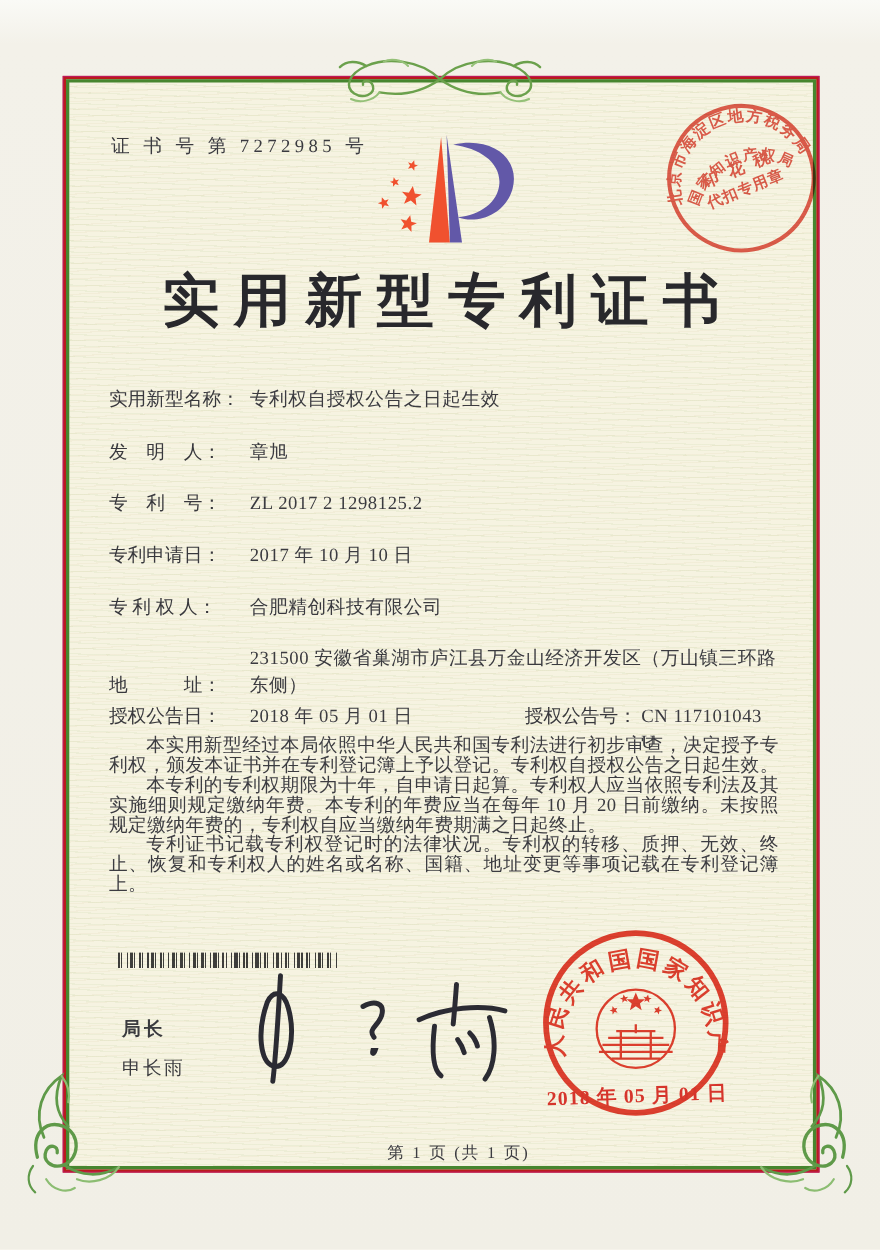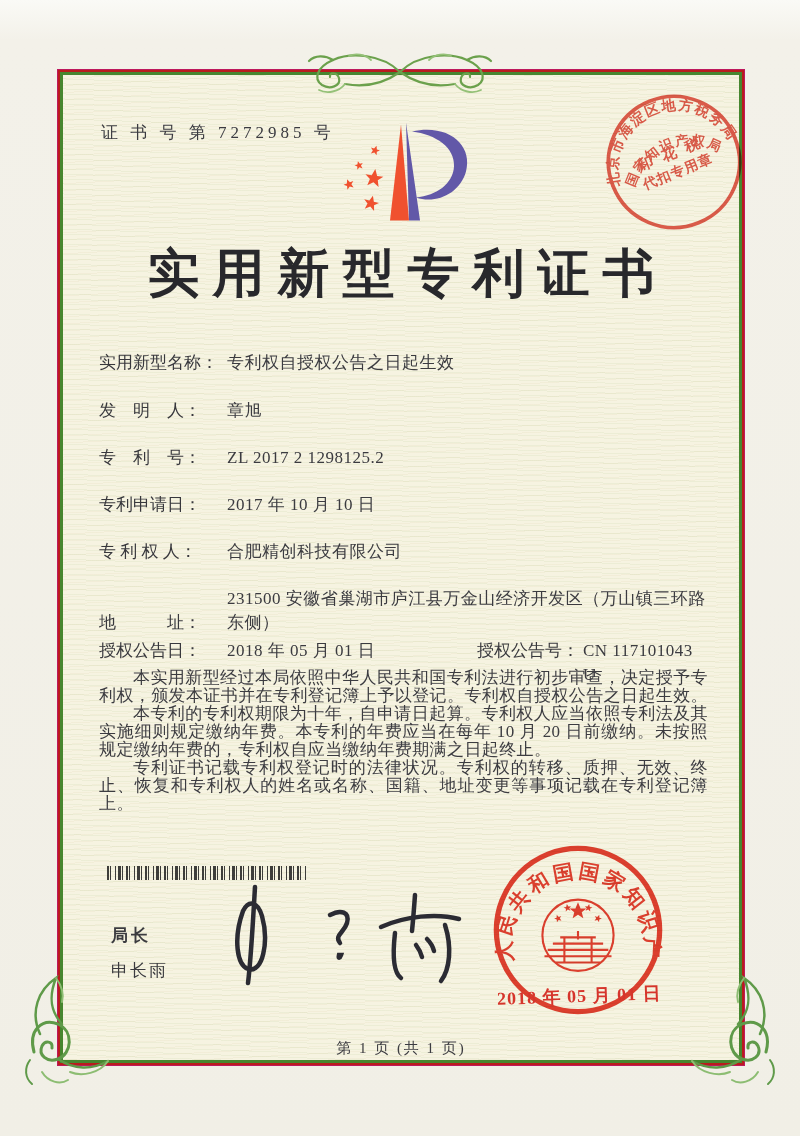--- a/index.html
+++ b/index.html
@@ -45,21 +45,21 @@
       #1e1e1e 8px 9px,transparent 9px 11px,#1e1e1e 11px 14px,transparent 14px 15px,
       #1e1e1e 15px 16px,transparent 16px 19px);}
   .sig-title{position:absolute;left:48px;top:849px;font-size:17px;letter-spacing:3px;font-weight:bold;}
   .sig-name{position:absolute;left:48px;top:884px;font-size:17px;letter-spacing:2px;}
   .sig-script{position:absolute;left:150px;top:806px;width:250px;height:105px;}
   .gov-seal{position:absolute;left:426px;top:766px;width:178px;height:178px;opacity:.92;
     mix-blend-mode:multiply;}
   .seal-date{position:absolute;left:434px;top:909px;font-size:18px;letter-spacing:1px;
     color:#d6352c;font-weight:600;transform:rotate(-2deg);}
   .footer{position:absolute;left:0;top:964px;width:100%;text-align:center;font-size:15px;
-    letter-spacing:2px;color:#3c3c41;}
+    letter-spacing:2px;color:#3c3c41;padding-left:16px;}
   
   .tax-stamp{position:absolute;left:600px;top:88px;width:148px;height:148px;opacity:.85;
     transform:rotate(-22deg);mix-blend-mode:multiply;}
   .ornament-top{position:absolute;left:287px;top:46px;width:226px;height:52px;}
   .flourish{position:absolute;width:104px;height:122px;}
   .flourish.bl{left:20px;top:972px;}
   .flourish.br{left:676px;top:972px;transform:scaleX(-1);}
   svg text{font-family:"Liberation Serif","DejaVu Serif",serif;}
 </style>
 </head>

